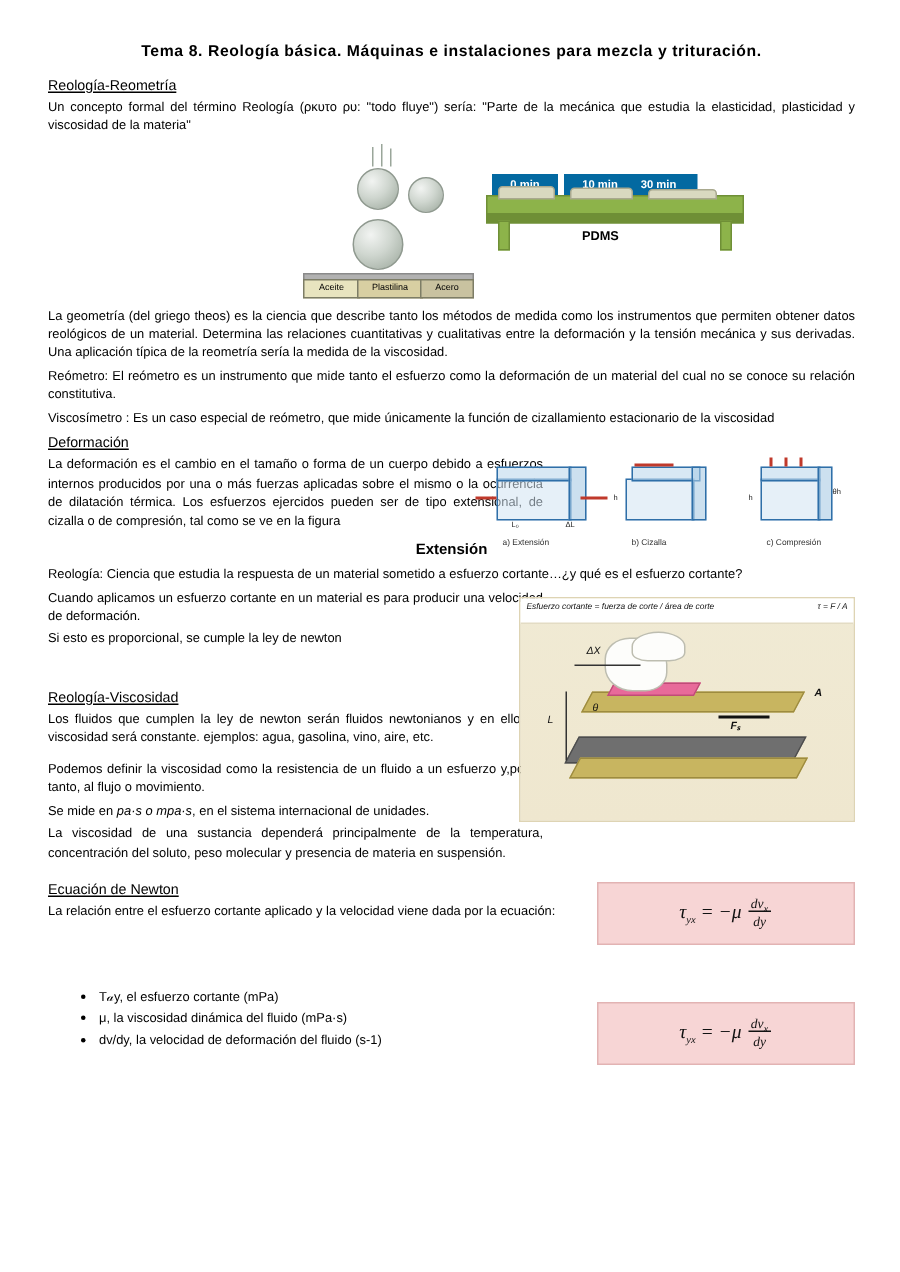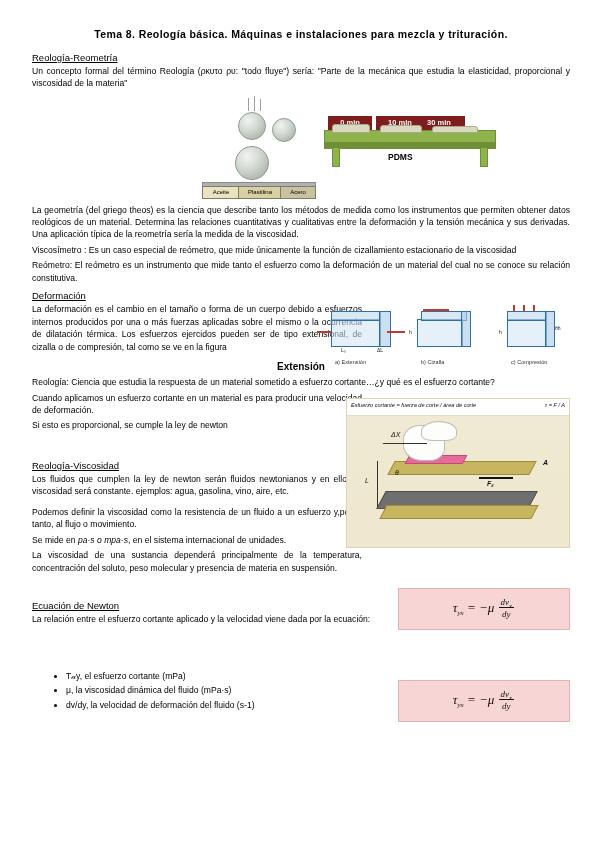--- a/index.html
+++ b/index.html
@@ -90,21 +90,21 @@
   .sw-plast{background:#d8cfa2;}
   .sw-acero{background:#c9c2a0;}
   .green-table{
     position:absolute;
     background:#8db34a;
     border:1px solid #6f8f36;
   }
   .time-box{
     position:absolute;
     height:14px;
-    background:#7f1d1d;
+    background:#0369a1;
     color:#fff;
     font-size:7.5px;
     font-weight:bold;
     line-height:14px;
     text-align:center;
   }
   .blob{
     position:absolute;
     background:#d9d9c0;
     border:1px solid #a9a98f;
@@ -228,21 +228,21 @@
 </style>
 </head>
 <body>
 
 <div class="page">
   <div class="content">
 
     <h1 class="title">Tema 8. Reología básica. Máquinas e instalaciones para mezcla y trituración.</h1>
 
     <div class="h-under">Reología-Reometría</div>
-    <p class="para">Un concepto formal del término Reología (ρκυτο ρυ: "todo fluye") sería: "Parte de la mecánica que estudia la elasticidad, proporcional y viscosidad de la materia"</p>
+    <p class="para">Un concepto formal del término Reología (ρκυτο ρυ: "todo fluye") sería: "Parte de la mecánica que estudia la elasticidad, plasticidad y viscosidad de la materia"</p>
 
     <div class="fig1">
 
       <div class="drip" style="left:216px;top:4px;height:13px;"></div>
       <div class="drip" style="left:222px;top:2px;height:15px;"></div>
       <div class="drip" style="left:228px;top:5px;height:12px;"></div>
 
       <div class="sphere" style="left:206px;top:18px;width:26px;height:26px;"></div>
       <div class="sphere" style="left:203px;top:52px;width:32px;height:32px;"></div>
       <div class="sphere" style="left:240px;top:24px;width:22px;height:22px;"></div>
@@ -263,22 +263,22 @@
 
       <div class="blob" style="left:300px;top:30px;width:36px;height:7px;border-radius:3px 3px 0 0;"></div>
       <div class="blob" style="left:348px;top:31px;width:40px;height:6px;border-radius:3px 3px 0 0;"></div>
       <div class="blob" style="left:400px;top:32px;width:44px;height:5px;border-radius:3px 3px 0 0;"></div>
 
       <div class="pdms-label" style="left:356px;top:58px;">PDMS</div>
     </div>
 
     <p class="para">La geometría (del griego theos) es la ciencia que describe tanto los métodos de medida como los instrumentos que permiten obtener datos reológicos de un material. Determina las relaciones cuantitativas y cualitativas entre la deformación y la tensión mecánica y sus derivadas. Una aplicación típica de la reometría sería la medida de la viscosidad.</p>
 
+    <p class="para">Reómetro:  El reómetro es un instrumento que mide tanto el esfuerzo como la deformación de un material del cual no se conoce su relación constitutiva.</p>
     <p class="para">Viscosímetro : Es un caso especial de reómetro, que mide únicamente la función de cizallamiento estacionario de la viscosidad</p>
-    <p class="para">Reómetro:  El reómetro es un instrumento que mide tanto el esfuerzo como la deformación de un material del cual no se conoce su relación constitutiva.</p>
 
     <div class="h-under">Deformación</div>
 
     <div style="position:relative;">
       <p class="para narrow">La deformación es el cambio en el tamaño o forma de un cuerpo debido a esfuerzos internos producidos por una o más fuerzas aplicadas sobre el mismo o la ocurrencia de dilatación térmica. Los esfuerzos ejercidos pueden ser de tipo extensional, de cizalla o de compresión, tal como se ve en la figura</p>
 
       <div class="fig2">
 
         <div class="blkface" style="left:6px;top:16px;width:48px;height:26px;"></div>
         <div class="blk" style="left:6px;top:8px;width:48px;height:8px;background:rgba(190,216,236,0.6);"></div>
@@ -353,21 +353,21 @@
           <span>τ</span><span class="sub">yx</span>
           <span>= −μ</span>
           <span class="frac">
             <span class="num"><span>dv</span><span class="sub">x</span></span><br>
             <span class="den">dy</span>
           </span>
         </span>
       </div>
     </div>
 
-    <div class="h-under" style="margin-top:26px;">Ecuación de Newton</div>
+    <div class="h-under" style="margin-top:14px;">Ecuación de Newton</div>
     <p class="para">La relación entre el esfuerzo cortante aplicado y la velocidad viene dada por la ecuación:</p>
 
     <div style="position:relative;">
       <ul class="bullets" style="width:330px;margin-top:44px;">
         <li>T𝒶y, el esfuerzo cortante (mPa)</li>
         <li>μ, la viscosidad dinámica del fluido (mPa·s)</li>
         <li>dv/dy, la velocidad de deformación del fluido (s-1)</li>
       </ul>
 
       <div class="eqbox" style="right:0;top:10px;width:170px;height:40px;">

